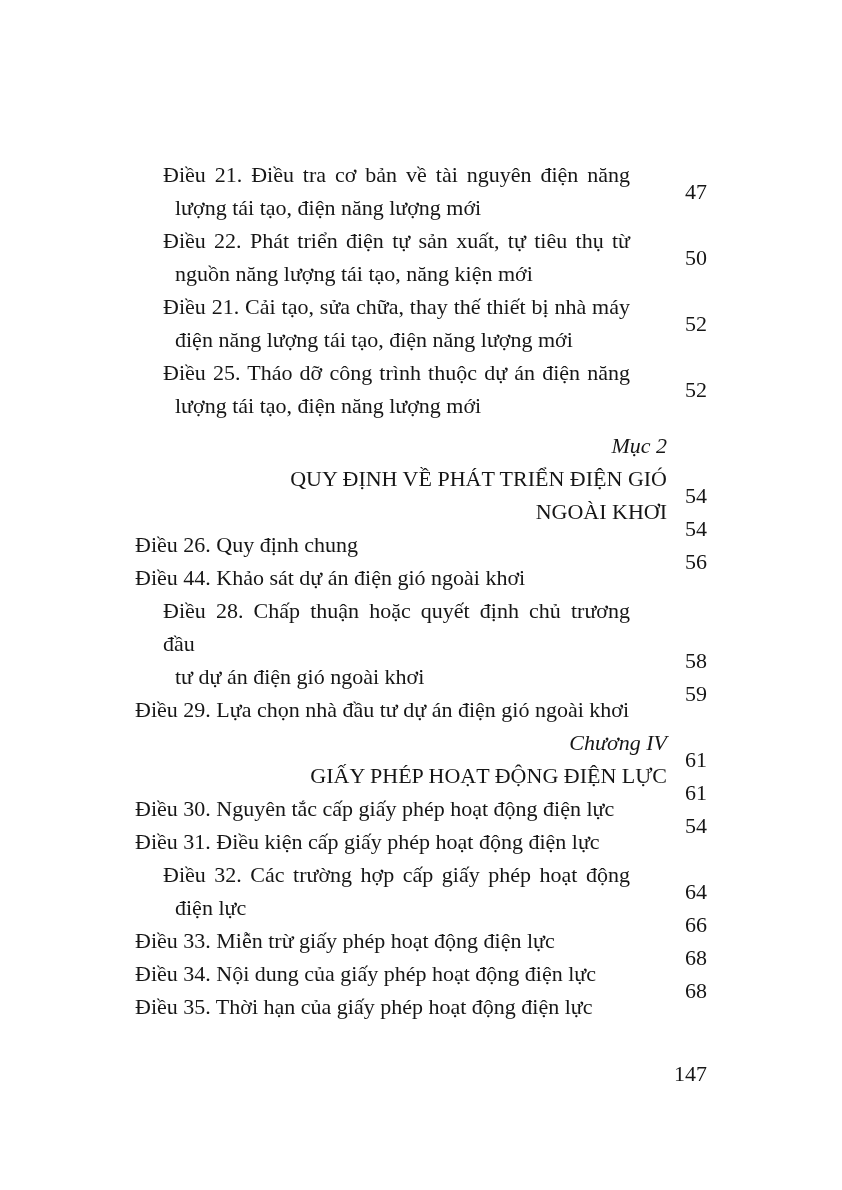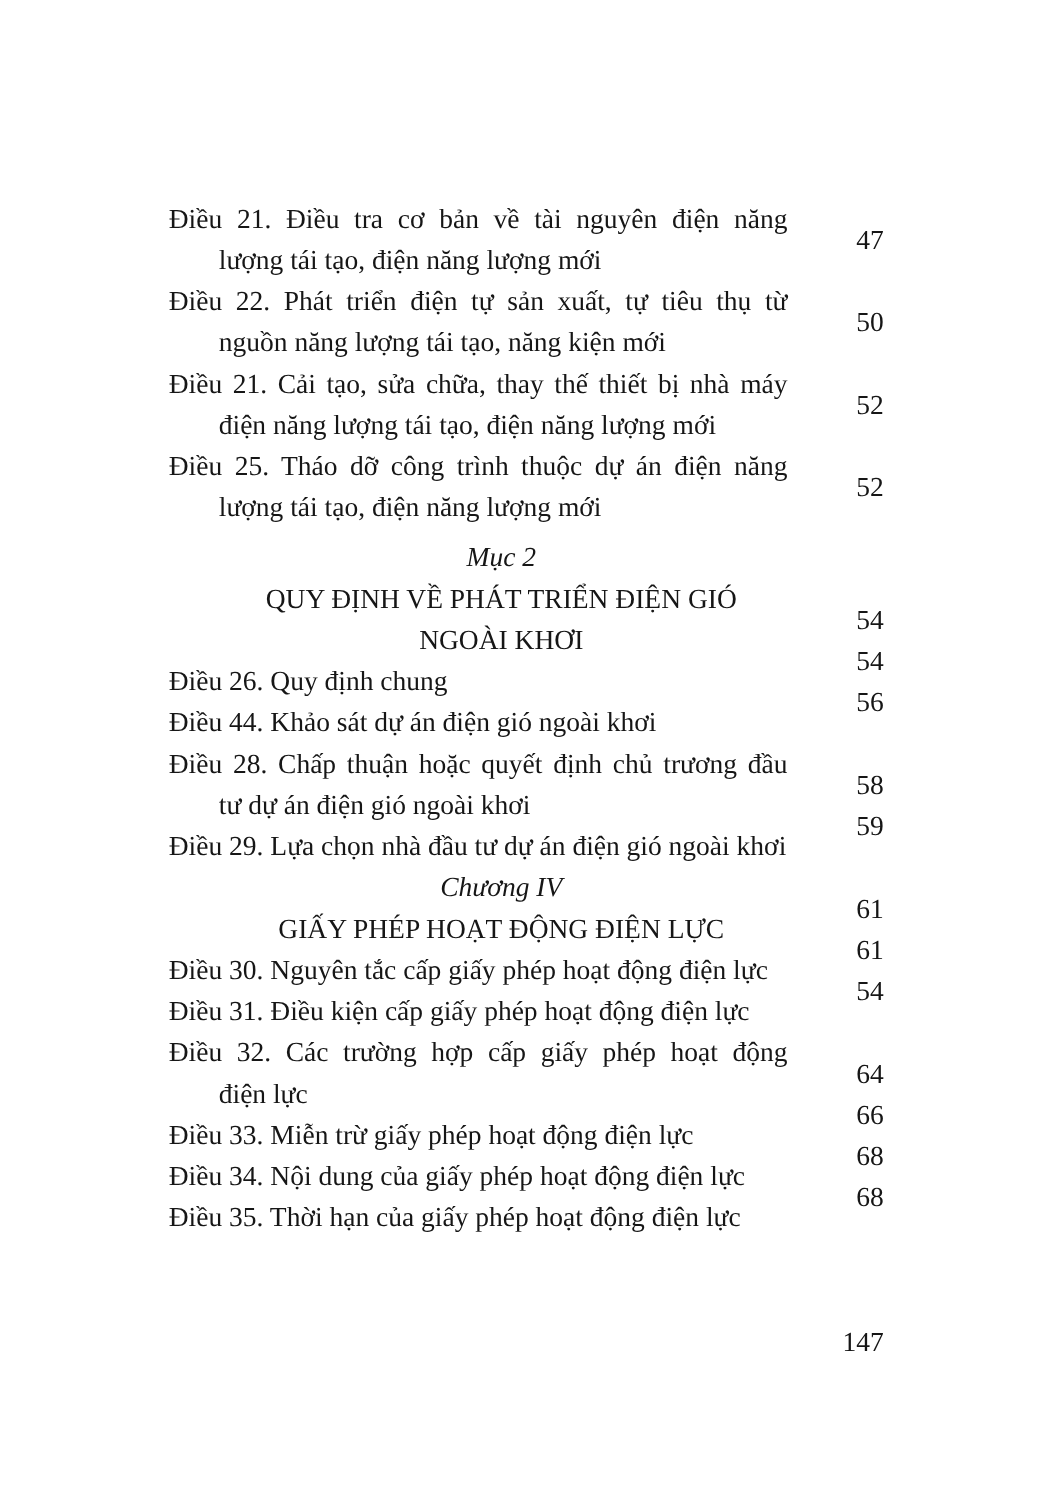--- a/index.html
+++ b/index.html
@@ -16,27 +16,28 @@
   }
   .toc { position: absolute; left: 135px; right: 135px; top: 158px; }
   .row { position: relative; }
   .row.gap { margin-top: 7px; }
   .line { display: block; }
   
   .just {
     text-align: justify;
     text-align-last: justify;
     margin-right: 77px;
+    margin-left: 28px;
   }
   
   .last { white-space: nowrap; }
   
   .cont { padding-left: 40px; }
   
-  .center { text-align: center; margin-right: 40px; }
+  .center { text-align: right; margin-right: 40px; }
   .italic { font-style: italic; }
   .pageno { position: absolute; right: 0; bottom: 16px; }
   .folio { position: absolute; right: 135px; top: 1057px; }
 </style>
 </head>
 <body>
 
 <div class="sheet">
   <main class="toc">
       <div class="row article">

